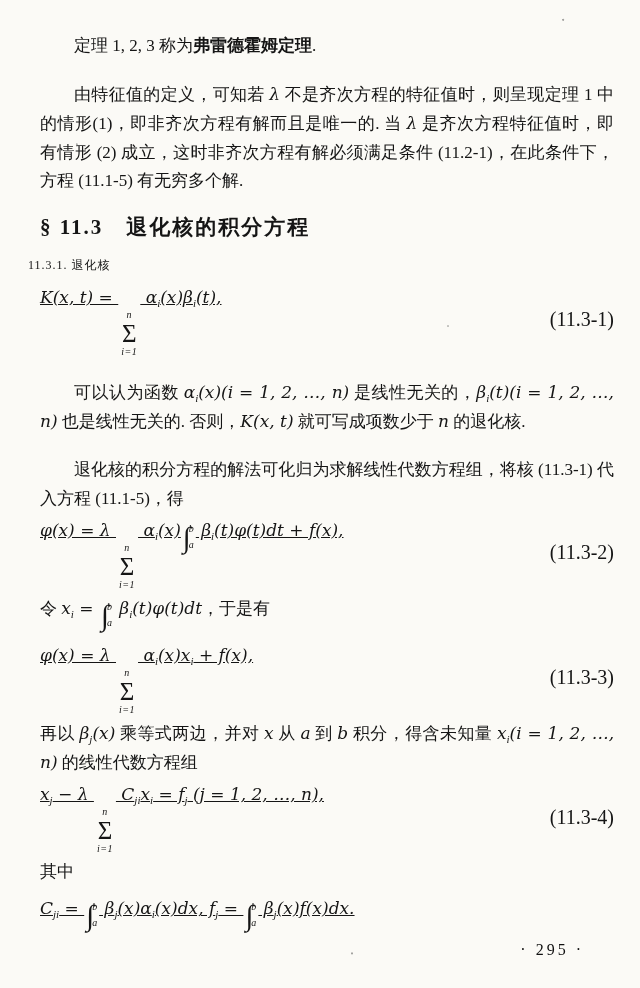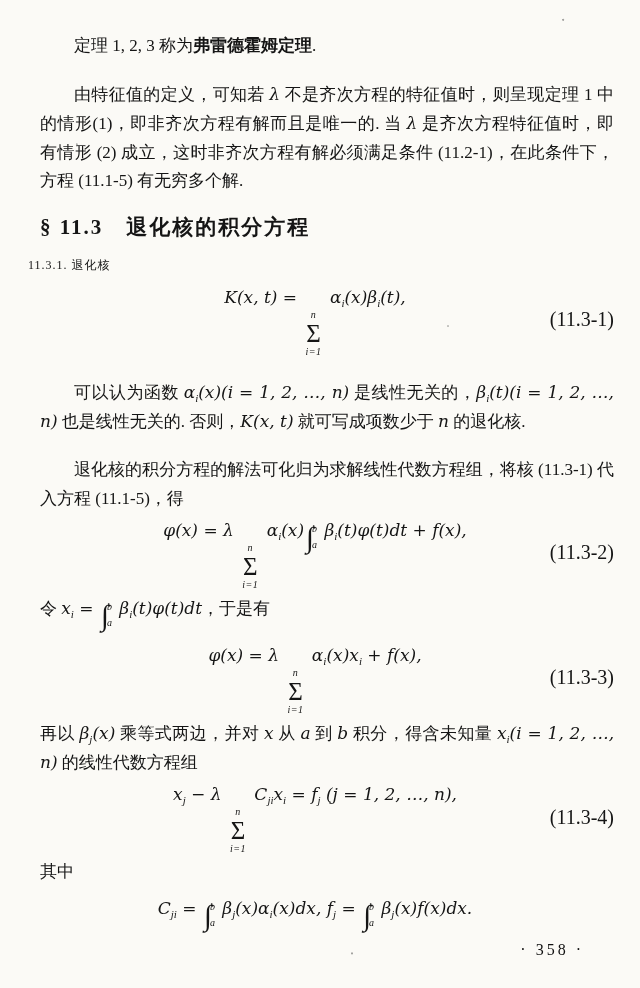--- a/index.html
+++ b/index.html
@@ -29,22 +29,22 @@
   sub.msub{font-style:italic;font-size:11px;line-height:0;}
   .section-title{
     font-size:21px;font-weight:bold;text-align:left;
     margin:15px 0 11px;letter-spacing:2px;
   }
   .subhead{
     font-size:12px;font-weight:normal;
     margin:10px 0 7px;margin-left:-12px;letter-spacing:1px;
   }
   .eqrow{
-    position:relative;display:flex;justify-content:center;align-items:center;
-    margin:3px 24px 3px 0;min-height:46px;
+    position:relative;display:flex;justify-content:flex-start;align-items:center;
+    margin:3px 24px 3px 0;min-height:46px;text-decoration:underline;
   }
   .eqnum{position:absolute;right:-24px;top:50%;transform:translateY(-50%);font-size:20px;}
   .eq{white-space:nowrap;}
   .eqline{display:block;min-height:44px;margin:2px 0;}
   .sumop{
     display:inline-flex;flex-direction:column;align-items:center;
     line-height:1;vertical-align:-15px;margin:0 3px;font-style:normal;
   }
   .sumop .sg{font-size:25px;line-height:1;}
   .slim{font-size:10px;font-style:italic;letter-spacing:.5px;line-height:1.2;}
@@ -146,15 +146,15 @@
           <span class="ig">∫</span>
           <span class="ilims">
             <span class="il-t">b</span>
             <span class="il-b">a</span>
           </span>
         </span><span class="mi"> β</span><sub class="msub">j</sub><span class="mi">(x)f(x)dx.</span></span>
   </div>
 
   <p class="para indent"></p>
 
-  <div class="pagenum">· 358 ·</div>
+  <div class="pagenum">· 295 ·</div>
 
 </div>
 
 </body></html>

